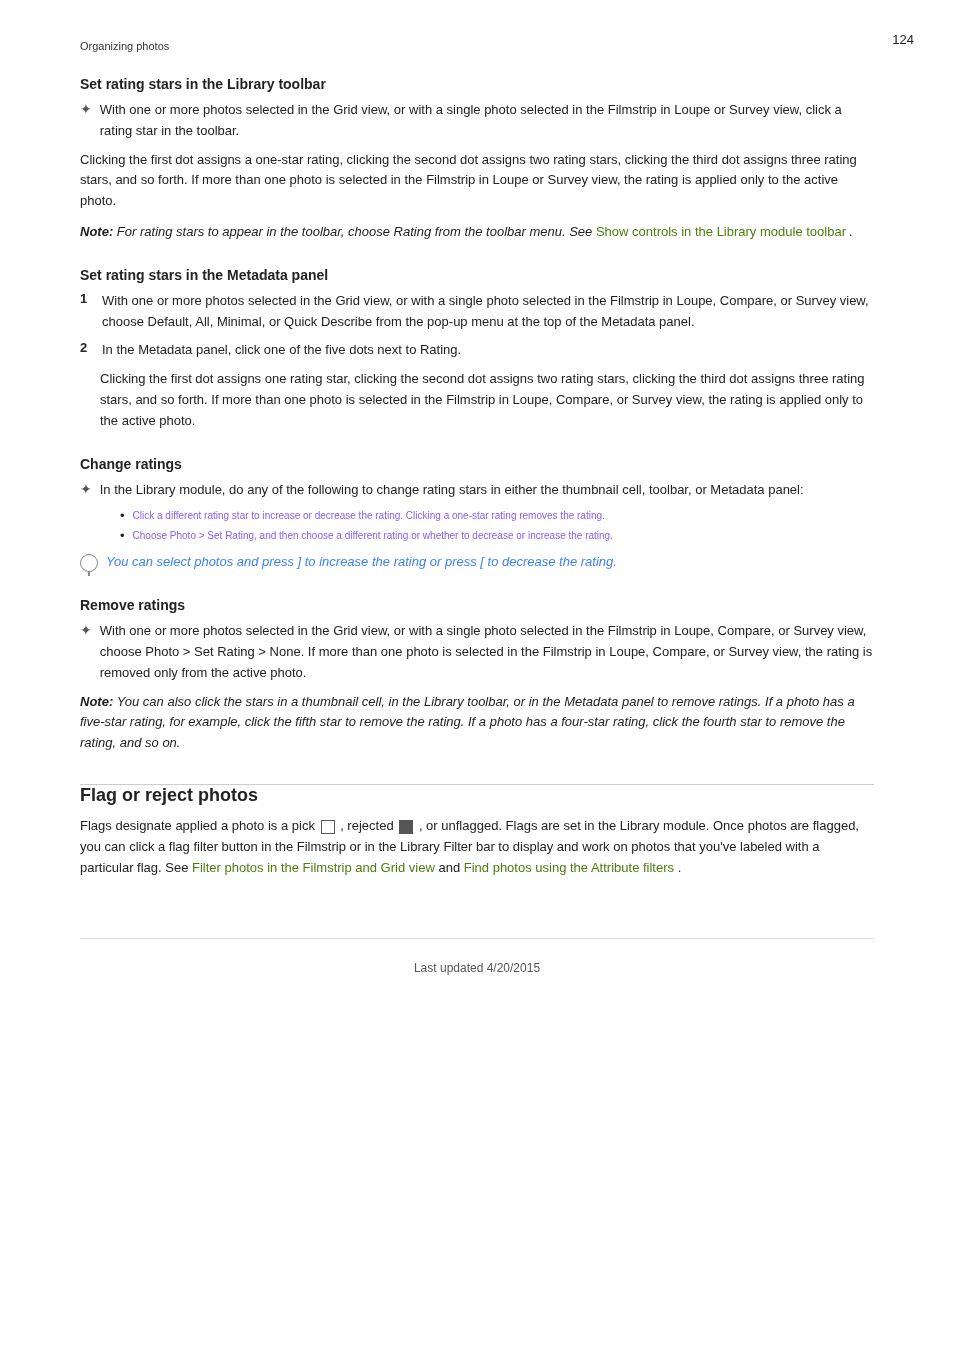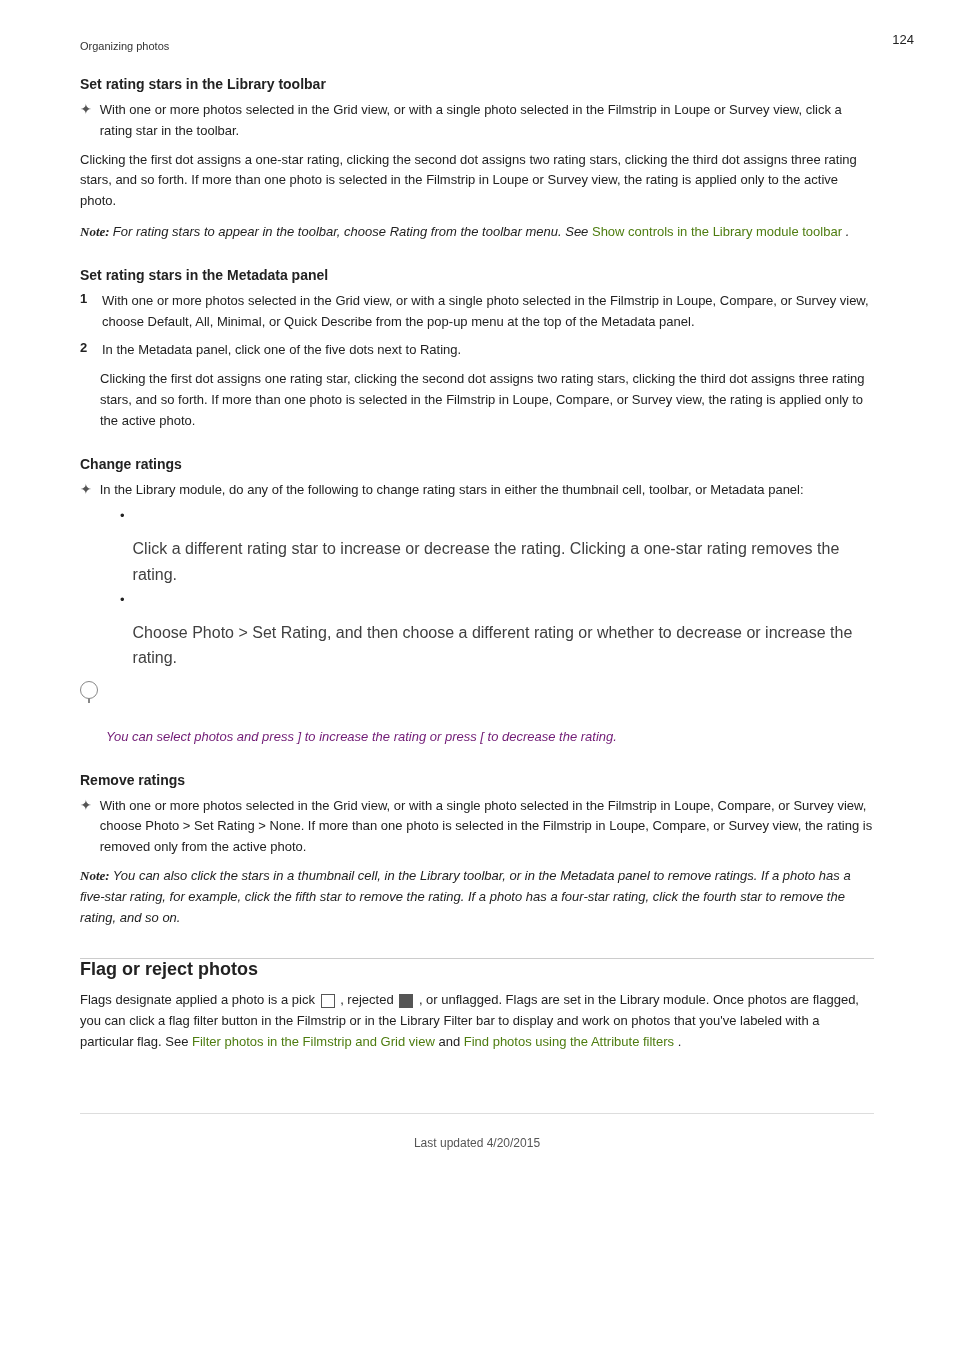--- a/index.html
+++ b/index.html
@@ -114,39 +114,37 @@
       margin-left: 20px;
       margin-bottom: 4px;
     }
 
     .sub-bullet-dot {
       margin-right: 8px;
       font-size: 13px;
     }
 
     .sub-bullet-text {
-      font-size: 16px;
-      line-height: 1.6;
-      color: #404040;
+      font-size: 10px;
+      line-height: 1.6;
+      color: #8b5cf6;
       flex: 1;
-      margin-top: 28px;
     }
 
     .note-block {
       font-size: 13px;
       line-height: 1.6;
       color: #222;
       margin-top: 8px;
       margin-bottom: 8px;
     }
 
     .note-bold {
       font-weight: bold;
       font-style: italic;
-      font-family: Liberation Serif, serif;
     }
 
     .note-italic {
       font-style: italic;
     }
 
     .link-text {
       color: #4d7c0f;
       text-decoration: none;
     }
@@ -179,24 +177,23 @@
       left: 50%;
       transform: translateX(-50%);
       width: 2px;
       height: 5px;
       background: #888;
     }
 
     .tip-text {
       font-size: 13px;
       font-style: italic;
-      color: #701a75;
+      color: #3b82f6;
       line-height: 1.6;
       flex: 1;
-      margin-top: 48px;
     }
 
     .inline-icon-pick {
       display: inline-block;
       width: 14px;
       height: 14px;
       border: 1.5px solid #555;
       vertical-align: middle;
       margin: 0 2px;
       position: relative;

